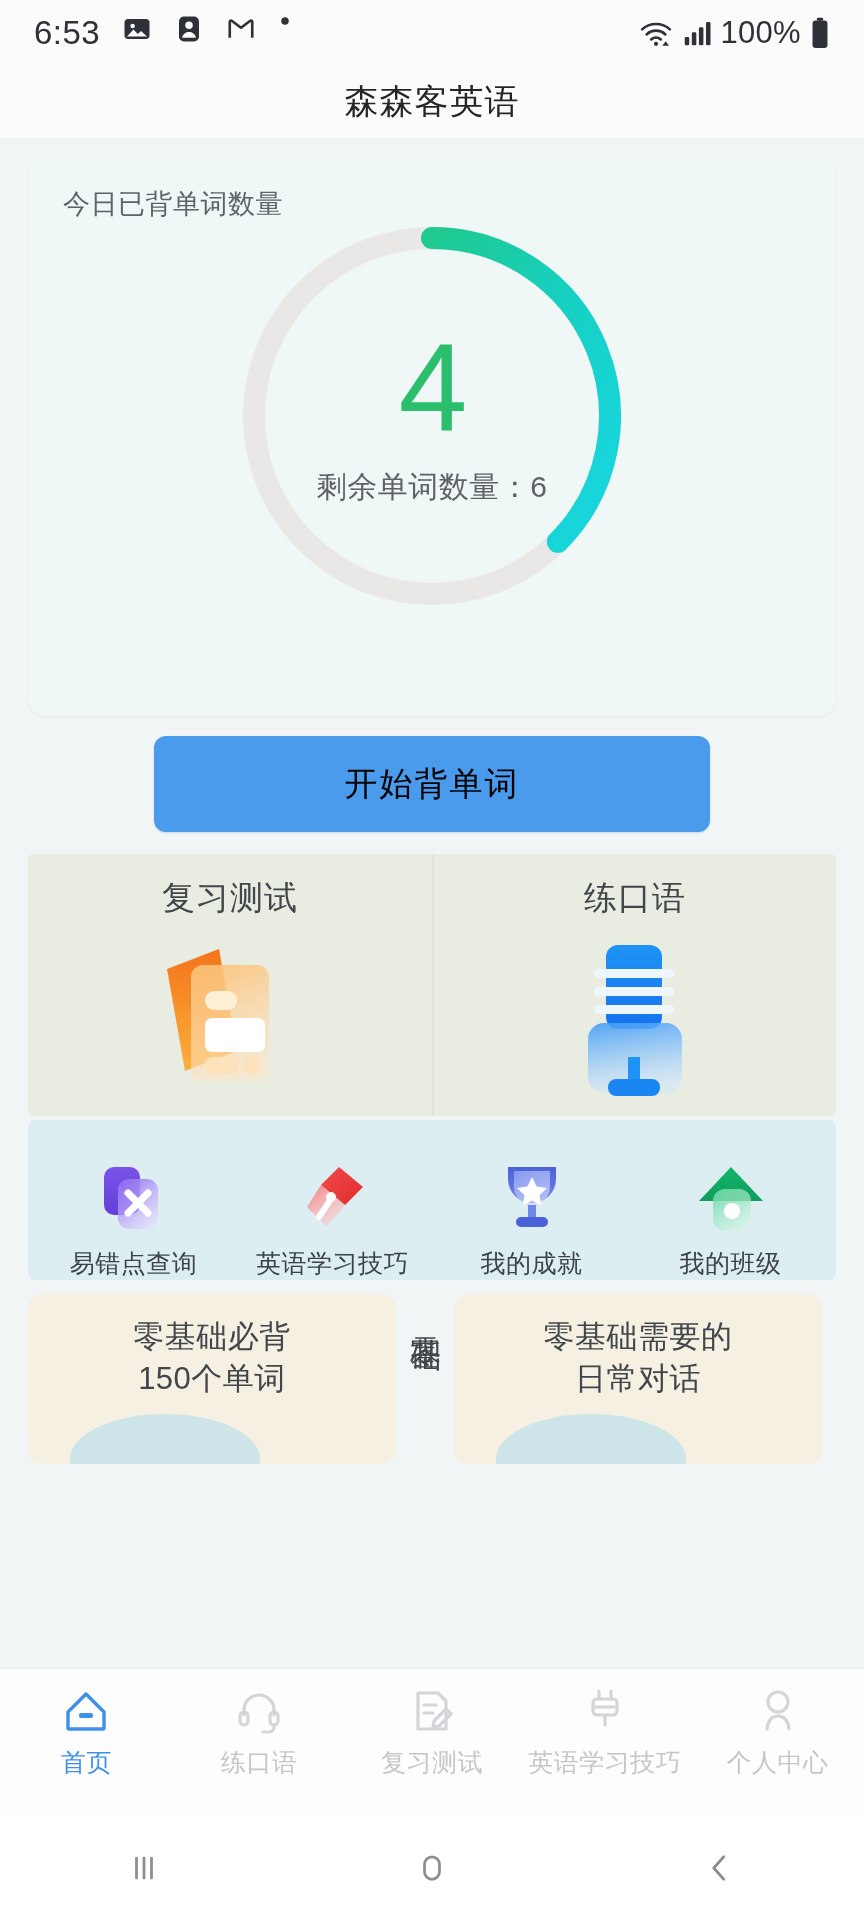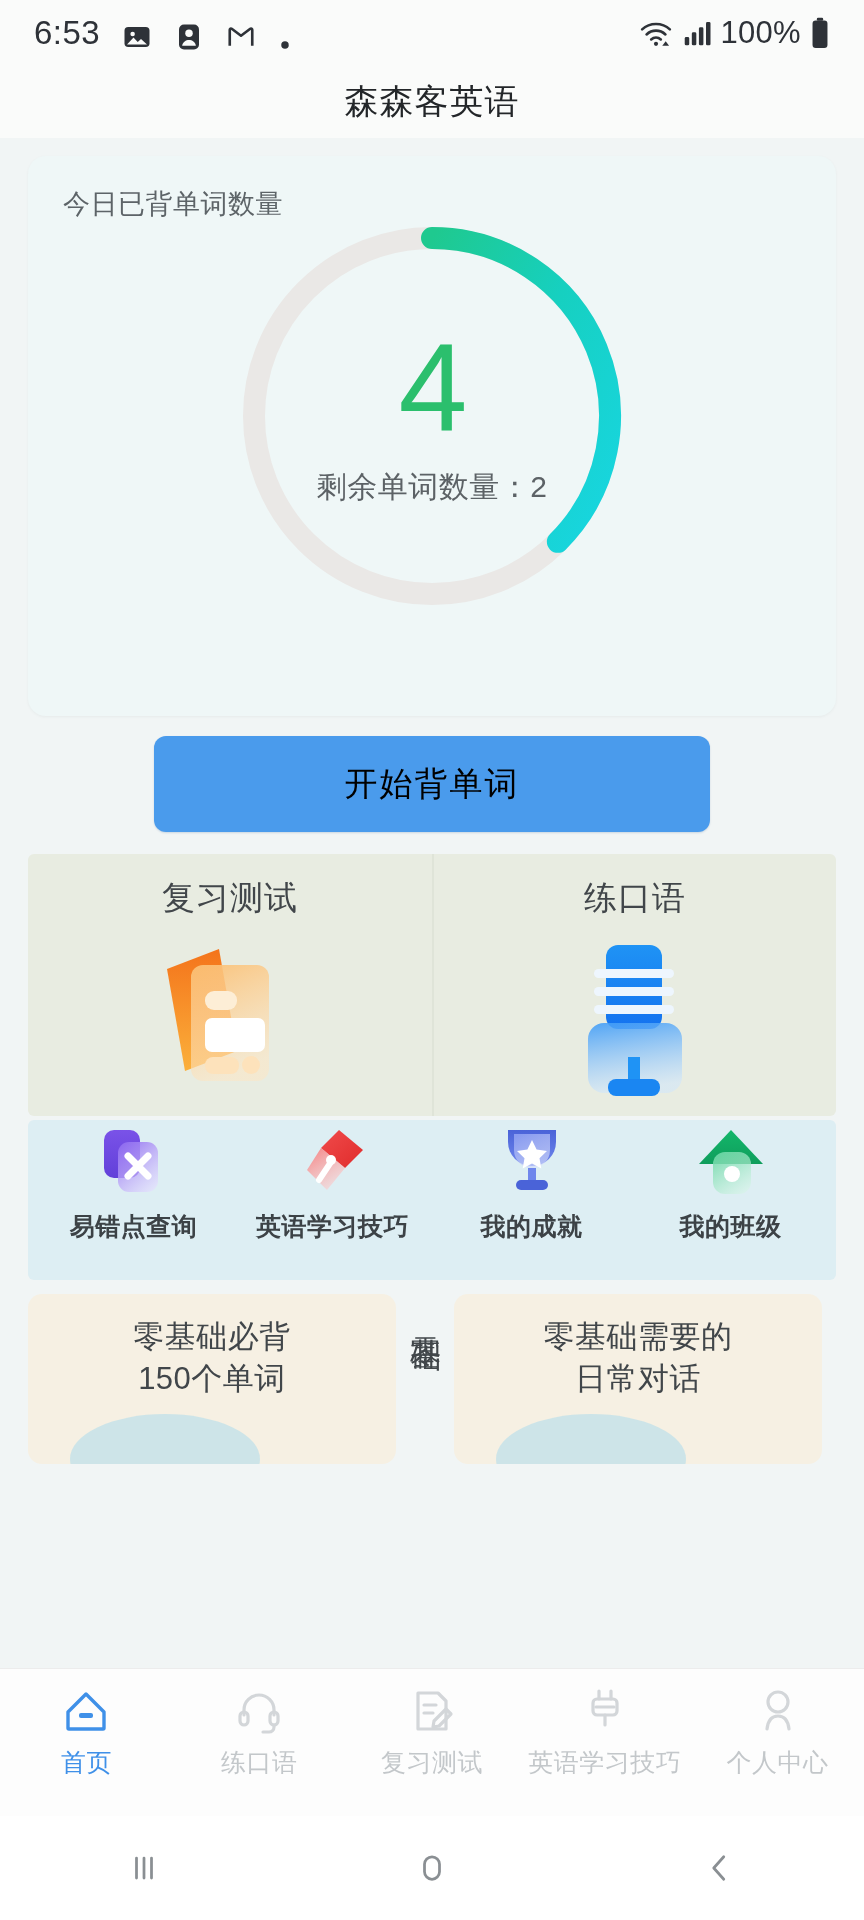--- a/index.html
+++ b/index.html
@@ -16,21 +16,21 @@
     display: flex; flex-direction: column;
   }
 
   
   .statusbar {
     height: 66px; flex: 0 0 66px;
     background: #fafbfa;
     display: flex; align-items: center;
     padding: 0 34px;
   }
-  .sb-left { display: flex; align-items: flex-end; gap: 22px; }
+  .sb-left { display: flex; align-items: flex-start; gap: 22px; }
   .sb-clock { font-size: 33px; color: #2e3238; letter-spacing: .5px; }
   .sb-right { margin-left: auto; display: flex; align-items: center; gap: 9px; }
   .sb-batt-text { font-size: 31px; color: #2e3238; letter-spacing: .3px; }
   .ic { display: inline-block; }
   .ic svg { display: block; }
 
   
   .titlebar {
     height: 72px; flex: 0 0 72px;
     background: #fafbfa;
@@ -113,22 +113,22 @@
   .panel + .panel { border-left: 2px solid #dfe4d8; }
   .panel .p-label { font-size: 33px; color: #41464a; letter-spacing: 1px; }
   .panel .p-art { margin-top: 10px; width: 170px; height: 170px; position: relative; }
   .panel .p-art svg { display: block; }
 
   
   .quick {
     margin: 4px 28px 0 28px;
     background: #ddeef3;
     border-radius: 6px;
-    display: flex; align-items: flex-start;
-    height: 160px; padding: 0 6px; font-weight: bold;
+    display: flex; align-items: flex-end;
+    height: 160px; padding: 0 6px;
   }
   .qa {
     flex: 1 1 25%;
     display: flex; flex-direction: column; align-items: center;
     gap: 6px; cursor: pointer;
   }
   .qa .qa-art { width: 92px; height: 84px; display:flex; align-items:center; justify-content:center;}
   .qa .qa-art svg { display: block; }
   .qa .qa-label { font-size: 25px; color: #3c4246; letter-spacing: .5px; }
 
@@ -273,21 +273,21 @@
               <stop offset="0%" stop-color="#1fc98f"></stop>
               <stop offset="45%" stop-color="#16d0c0"></stop>
               <stop offset="100%" stop-color="#18d6e2"></stop>
             </linearGradient>
           </defs>
           <circle cx="202" cy="202" r="178" fill="none" stroke="#eae8e6" stroke-width="22"></circle>
           <path d="M 202 24 A 178 178 0 0 1 327.85 327.85" fill="none" stroke="url(#arcgrad)" stroke-width="22" stroke-linecap="round"></path>
         </svg>
         <div class="ring-center">
           <div class="ring-big">4</div>
-          <div class="ring-sub">剩余单词数量：2</div>
+          <div class="ring-sub">剩余单词数量：6</div>
         </div>
       </div>
     </div>
 
     <button class="start-btn">开始背单词</button>
 
     <div class="panels">
 
       <div class="panel">
         <div class="p-label">复习测试</div>

